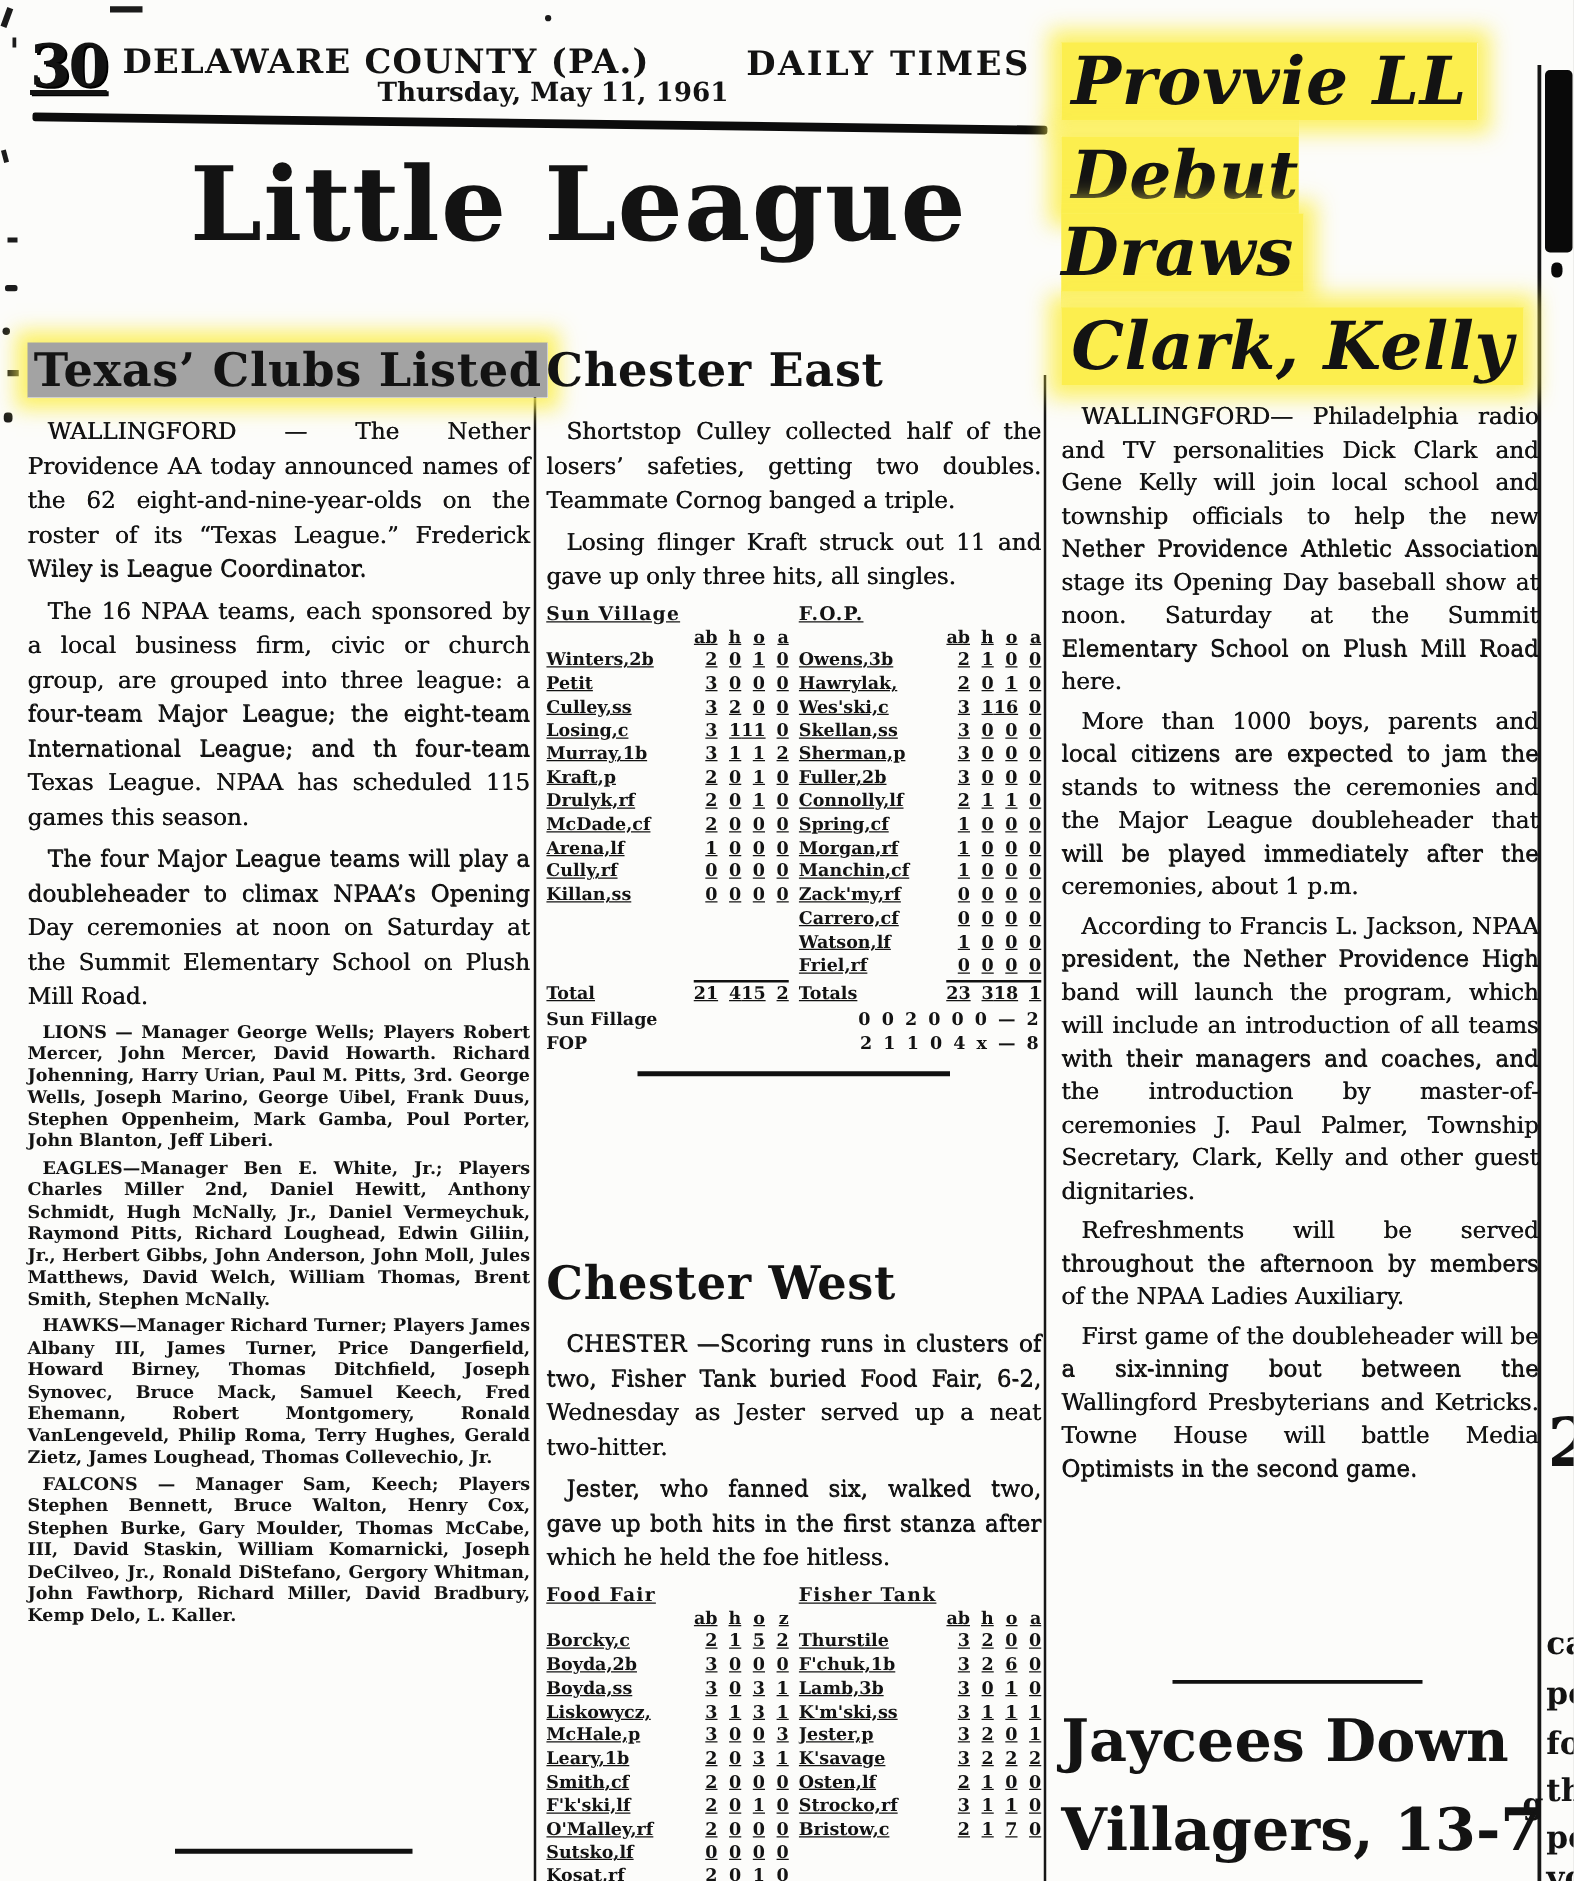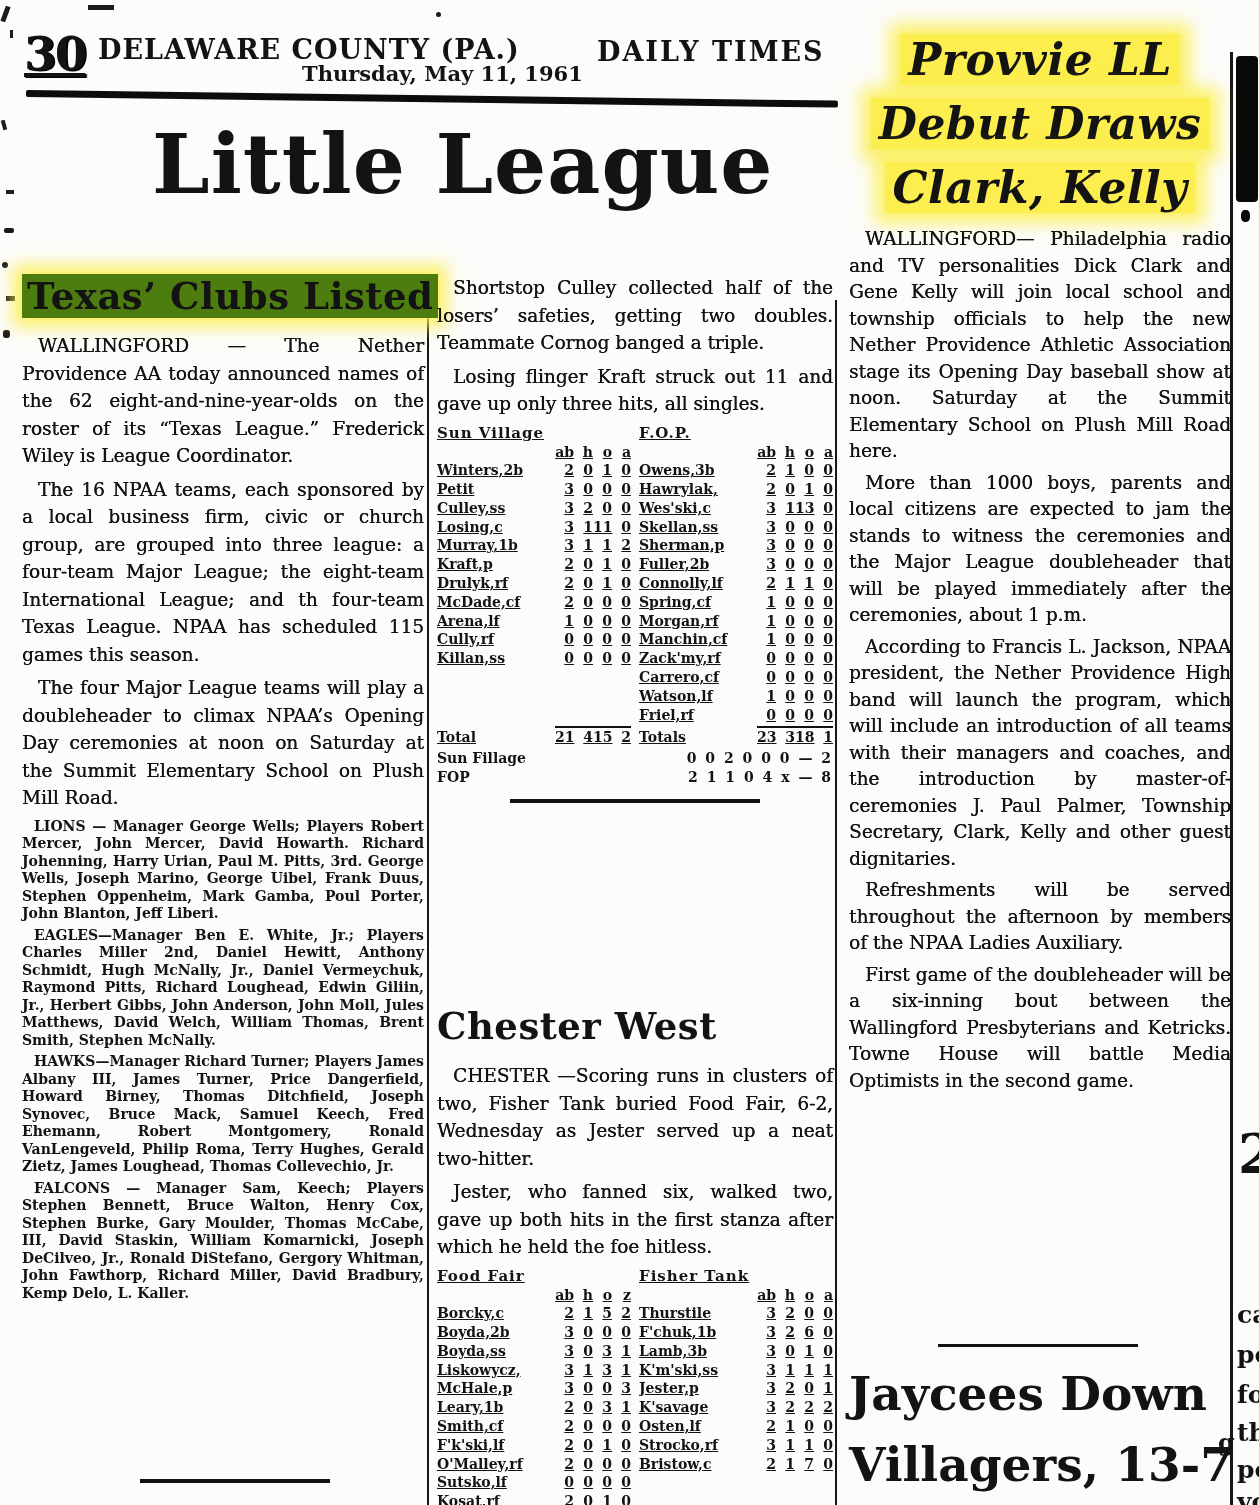--- a/index.html
+++ b/index.html
@@ -30,31 +30,31 @@
   
   .col { position:absolute; }
   .col-left    { left:22px;  top:274px; width:402px; }
   .chester-east{ left:437px; top:274px; width:396px; }
   .chester-west{ left:437px; top:1004px; width:396px; }
   .col-right   { left:849px; top:34px;  width:382px; }
   .jaycees     { left:849px; top:1366px; width:410px; }
 
   .sec-head { margin:0 0 14px; font-size:37px; font-weight:700; letter-spacing:0.5px; white-space:nowrap; }
 
-  .hl { background:#4d7c0f; box-shadow:0 0 15px 9px rgba(252,238,78,0.85); padding:0 5px; }
+  .hl { background:#a3a3a3; box-shadow:0 0 15px 9px rgba(252,238,78,0.85); padding:0 5px; }
 
   .paras p { margin:0 0 6px; font-size:18.5px; line-height:27.5px; text-align:justify;
              text-indent:16px; text-shadow:0.3px 0.3px 0 currentColor; }
   .col-right .paras p { line-height:26.5px; margin-bottom:5px; }
   .rosters { margin-top:4px; }
   .rosters p { font-size:14px; line-height:17.5px; font-weight:700; margin:0 0 4px;
                text-indent:12px; text-shadow:none; }
 
   
-  .ital-head { font-size:44px; font-style:italic; font-weight:700; letter-spacing:0.5px;text-align:center; }
+  .ital-head { font-size:53px; font-style:italic; font-weight:700; letter-spacing:0.5px; }
   .ital-head .hline { margin-bottom:13px; }
   .ital-head .hl-inner { background:#fcee4e; box-shadow:0 0 16px 10px rgba(252,238,78,0.85); padding:0 8px; }
 
   .jay-head { font-size:47px; font-weight:700; }
   .jay-head .hline { margin-bottom:16px; white-space:nowrap; }
 
   
   .boxscore-wrap { margin-top:6px; }
   .bs { display:flex; gap:8px; align-items:stretch; }
   .bs-half { flex:1; display:flex; flex-direction:column; min-width:0;text-decoration:underline; }
@@ -142,20 +142,21 @@
     <div class="paras rosters">
         <p>LIONS — Manager George Wells; Players Robert Mercer, John Mercer, David Howarth. Richard Johenning, Harry Urian, Paul M. Pitts, 3rd. George Wells, Joseph Marino, George Uibel, Frank Duus, Stephen Oppenheim, Mark Gamba, Poul Porter, John Blanton, Jeff Liberi.</p>
         <p>EAGLES—Manager Ben E. White, Jr.; Players Charles Miller 2nd, Daniel Hewitt, Anthony Schmidt, Hugh McNally, Jr., Daniel Vermeychuk, Raymond Pitts, Richard Loughead, Edwin Giliin, Jr., Herbert Gibbs, John Anderson, John Moll, Jules Matthews, David Welch, William Thomas, Brent Smith, Stephen McNally.</p>
         <p>HAWKS—Manager Richard Turner; Players James Albany III, James Turner, Price Dangerfield, Howard Birney, Thomas Ditchfield, Joseph Synovec, Bruce Mack, Samuel Keech, Fred Ehemann, Robert Montgomery, Ronald VanLengeveld, Philip Roma, Terry Hughes, Gerald Zietz, James Loughead, Thomas Collevechio, Jr.</p>
         <p>FALCONS — Manager Sam, Keech; Players Stephen Bennett, Bruce Walton, Henry Cox, Stephen Burke, Gary Moulder, Thomas McCabe, III, David Staskin, William Komarnicki, Joseph DeCilveo, Jr., Ronald DiStefano, Gergory Whitman, John Fawthorp, Richard Miller, David Bradbury, Kemp Delo, L. Kaller.</p>
       </div>
   </section>
   <div class="divider divider-left"></div>
 
   <section class="col chester-east">
+    <h2 class="sec-head">Chester East</h2>
     <div class="paras">
         <p>Shortstop Culley collected half of the losers’ safeties, getting two doubles. Teammate Cornog banged a triple.</p>
         <p>Losing flinger Kraft struck out 11 and gave up only three hits, all singles.</p>
       </div>
     <div class="boxscore-wrap">
         <div class="bs">
           <div class="bs-half">
             <div class="bs-team">Sun Village</div>
             <div class="bs-row bs-header">
               <span class="bs-name"></span>
@@ -302,21 +303,21 @@
                 <span class="bs-stat">0</span>
                 <span class="bs-stat">1</span>
                 <span class="bs-stat">0</span>
               </span>
             </div>
             <div class="bs-row">
               <span class="bs-name">Wes'ski,c</span>
               <span class="bs-stats">
                 <span class="bs-stat">3</span>
                 <span class="bs-stat">1</span>
-                <span class="bs-stat">13</span>
+                <span class="bs-stat">16</span>
                 <span class="bs-stat">0</span>
               </span>
             </div>
             <div class="bs-row">
               <span class="bs-name">Skellan,ss</span>
               <span class="bs-stats">
                 <span class="bs-stat">3</span>
                 <span class="bs-stat">0</span>
                 <span class="bs-stat">0</span>
                 <span class="bs-stat">0</span>

